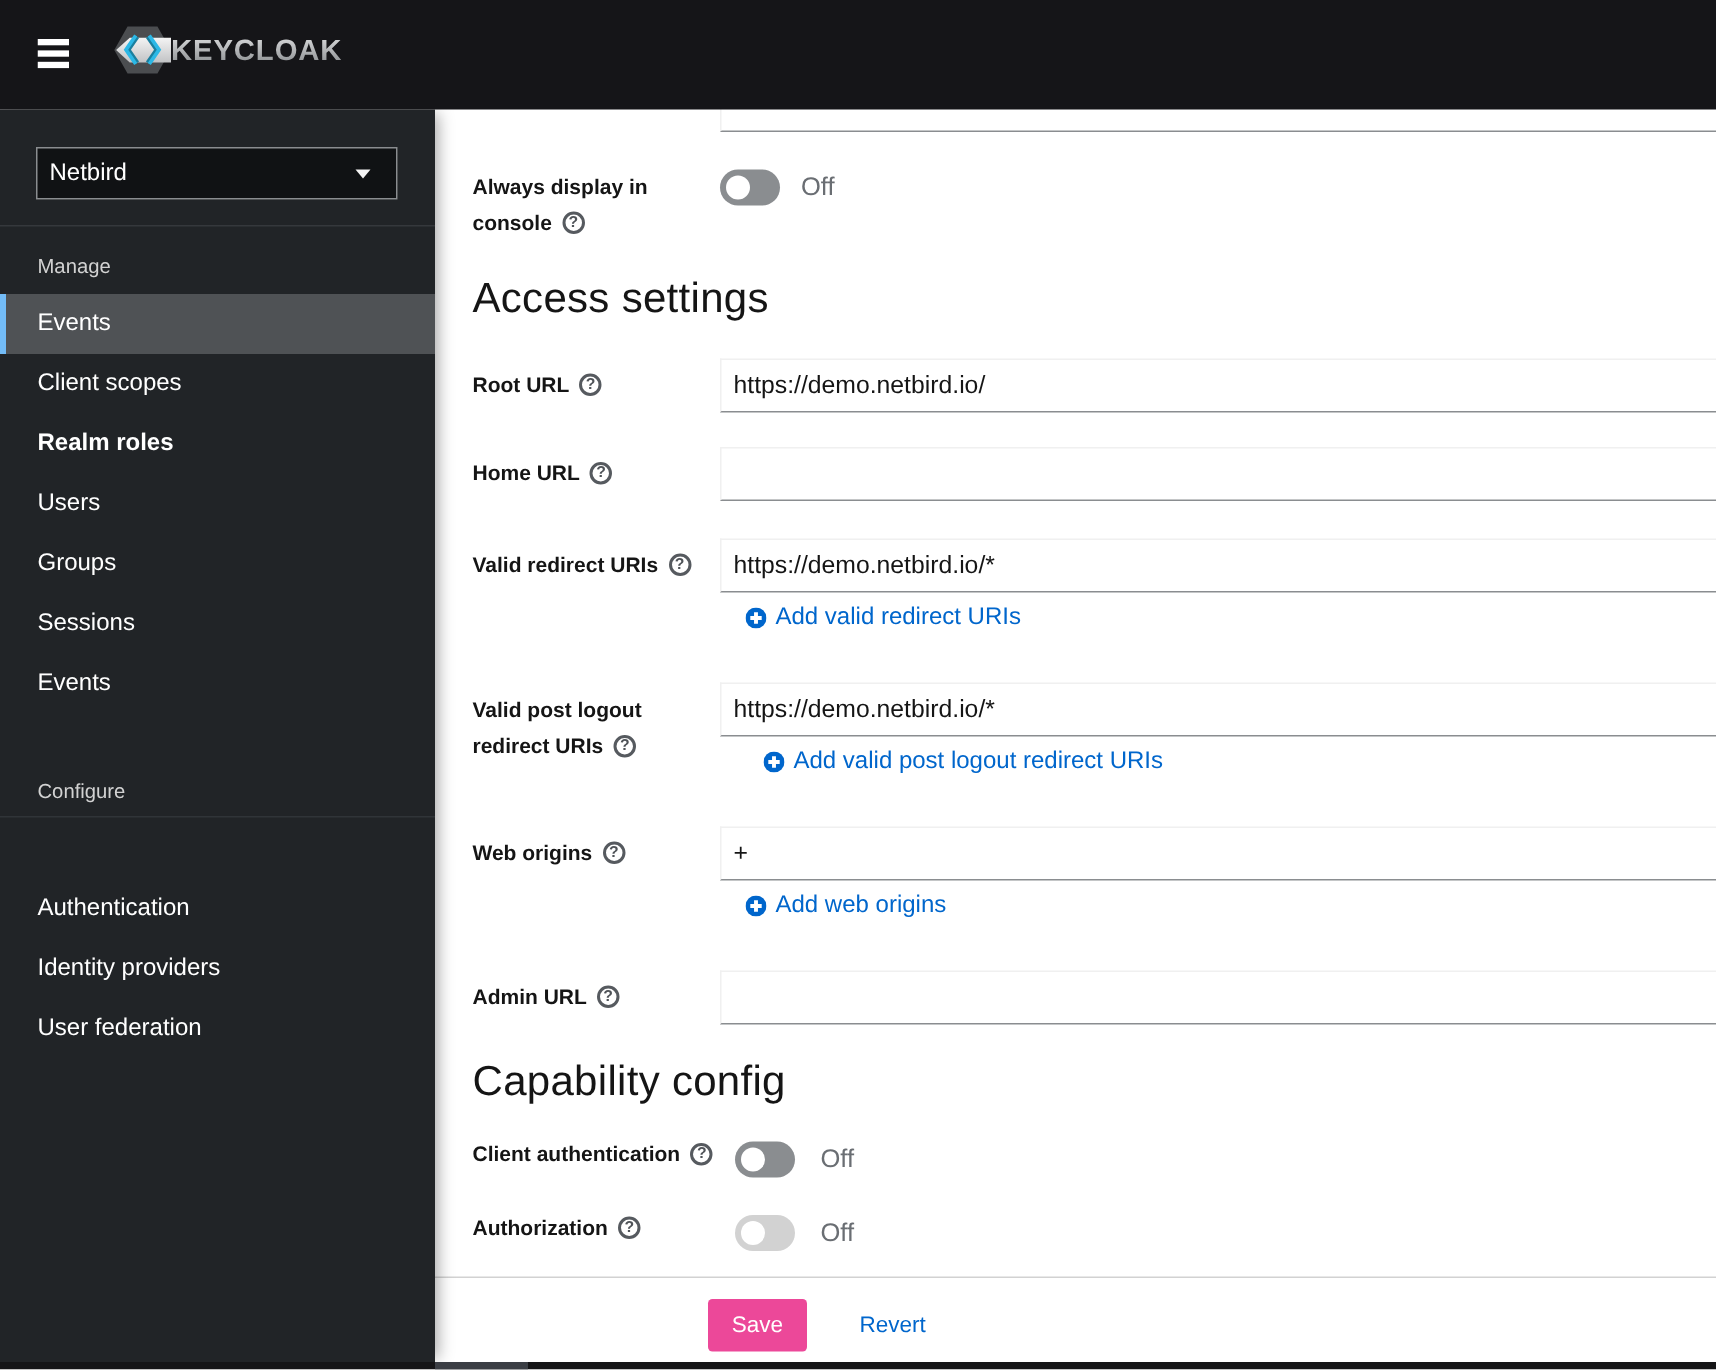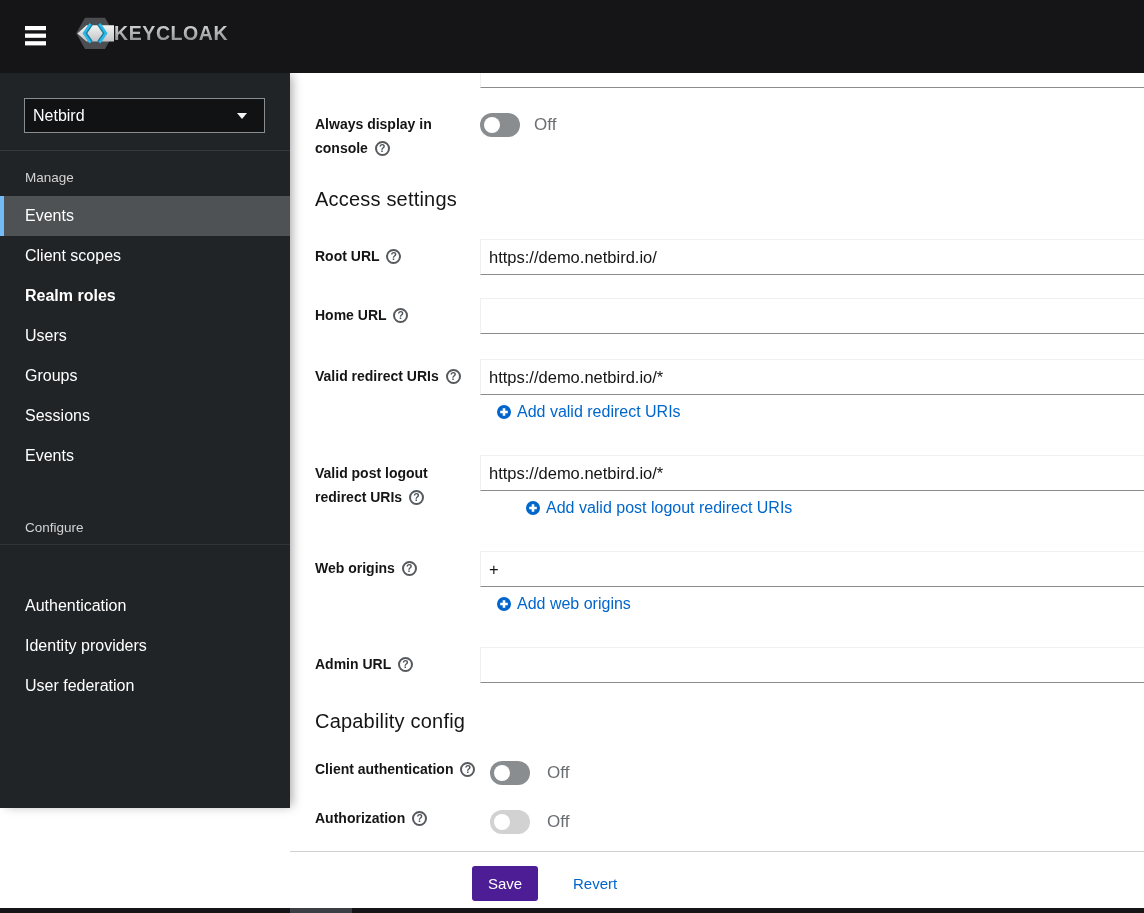--- a/index.html
+++ b/index.html
@@ -4,51 +4,51 @@
 <style>
   * { margin:0; padding:0; box-sizing:border-box; }
   html,body { width:1144px; height:913px; overflow:hidden; background:#fff;
     font-family:"Liberation Sans", sans-serif; position:relative; }
   .abs { position:absolute; }
 
   
   #masthead { left:0; top:0; width:1144px; height:73px; background:#151518; z-index:30; }
 
   
-  #sidebar { left:0; top:73px; width:290px; height:735px; background:#212427; z-index:20;
+  #sidebar { left:0; top:73px; width:290px; height:835px; background:#212427; z-index:20;
     box-shadow:4px 0 10px -2px rgba(0,0,0,0.35); }
   #realmsel { left:24px; top:25px; width:241px; height:35px; background:#101214;
     border:1px solid #8a8d90; color:#fff; font-size:16px; line-height:33px; padding-left:8px; }
   #realmsel .caret { position:absolute; right:17px; top:14px; width:0; height:0;
     border-left:5.5px solid transparent; border-right:5.5px solid transparent; border-top:6px solid #f4f4f4; }
   #realmdiv { left:0; top:77px; width:290px; height:1px; background:#35383c; }
   .navtitle { left:25px; color:#d2d2d2; font-size:13.5px; line-height:14px; }
   .navitem { left:0; width:290px; height:40px; color:#fff; font-size:16px; line-height:40px; padding-left:25px; }
   .navitem.cur { background:#4f5255; }
   .navitem.cur::before { content:""; position:absolute; left:0; top:0; width:4px; height:40px; background:#73bcf7; }
   #cfgdiv { left:0; top:471px; width:290px; height:1px; background:#303438; }
 
   
   .inp { border:1px solid #f0f0f0; border-bottom-color:#8a8d90; background:#fff; height:36px;
     font-size:16.5px; line-height:34px; color:#151515; padding-left:8px; width:680px; }
   .lbl { left:315px; width:155px; font-size:14px; font-weight:bold; color:#151515; line-height:24px; }
-  .h2 { left:315px; font-size:20px; letter-spacing:0.2px; color:#151515; line-height:26px; }
+  .h2 { left:315px; font-size:28px; letter-spacing:0.2px; color:#151515; line-height:26px; }
   .helpi { display:inline-block; overflow:hidden; width:15px; height:15px; border:2px solid #565a5f; border-radius:50%;
     font-size:10.5px; font-weight:bold; color:#4f5358; text-align:center; line-height:11px;
     margin-left:3px; vertical-align:-2.5px; }
   .switch { width:40px; height:24px; border-radius:12px; background:#8a8d90; }
   .switch::before { content:""; position:absolute; left:4px; top:4px; width:16px; height:16px;
     border-radius:50%; background:#fff; }
   .switch.dis { background:#d2d2d2; }
   .offlbl { font-size:17px; color:#6a6e73; line-height:24px; }
   .addlink { display:flex; align-items:center; height:23px; color:#0066cc; font-size:16px; }
   .addlink svg { margin-right:6px; }
   .plus { width:14px; height:14px; }
 
-  #savebtn { left:472px; top:866px; width:66px; height:35px; background:#4c1d95; border-radius:3px;
+  #savebtn { left:472px; top:866px; width:66px; height:35px; background:#ec4899; border-radius:3px;
     color:#fff; font-size:15px; text-align:center; line-height:35px; }
   #revert { left:573px; top:872px; color:#0066cc; font-size:15px; line-height:23px; }
   #actiondiv { left:290px; top:851px; width:854px; height:1px; background:#d2d2d2; }
   #hscroll { left:0; top:908px; width:1144px; height:5px; background:#151517; z-index:40; }
   #hthumb { left:290px; top:0; width:62px; height:5px; background:#3b3e44; }
 </style>
 </head>
 <body>
 
   <div id="masthead" class="abs">
@@ -121,21 +121,21 @@
   <div class="addlink abs" style="left:497px; top:400px;">
     <svg class="plus" viewBox="0 0 14 14">
       <circle cx="7" cy="7" r="7" fill="#0066cc"></circle>
       <path d="M7 3.2 V10.8 M3.2 7 H10.8" stroke="#fff" stroke-width="2.6"></path>
     </svg>
     Add valid redirect URIs
   </div>
 
   <div class="lbl abs" style="top:461px;">Valid post logout redirect URIs <span class="helpi">?</span></div>
   <div class="inp abs" style="left:480px; top:455px;">https://demo.netbird.io/*</div>
-  <div class="addlink abs" style="left:526px; top:496px;justify-content:flex-end;">
+  <div class="addlink abs" style="left:509px; top:496px;justify-content:flex-end;">
     <svg class="plus" viewBox="0 0 14 14">
       <circle cx="7" cy="7" r="7" fill="#0066cc"></circle>
       <path d="M7 3.2 V10.8 M3.2 7 H10.8" stroke="#fff" stroke-width="2.6"></path>
     </svg>
     Add valid post logout redirect URIs
   </div>
 
   <div class="lbl abs" style="top:556px;">Web origins <span class="helpi">?</span></div>
   <div class="inp abs" style="left:480px; top:551px;">+</div>
   <div class="addlink abs" style="left:497px; top:592px;">

